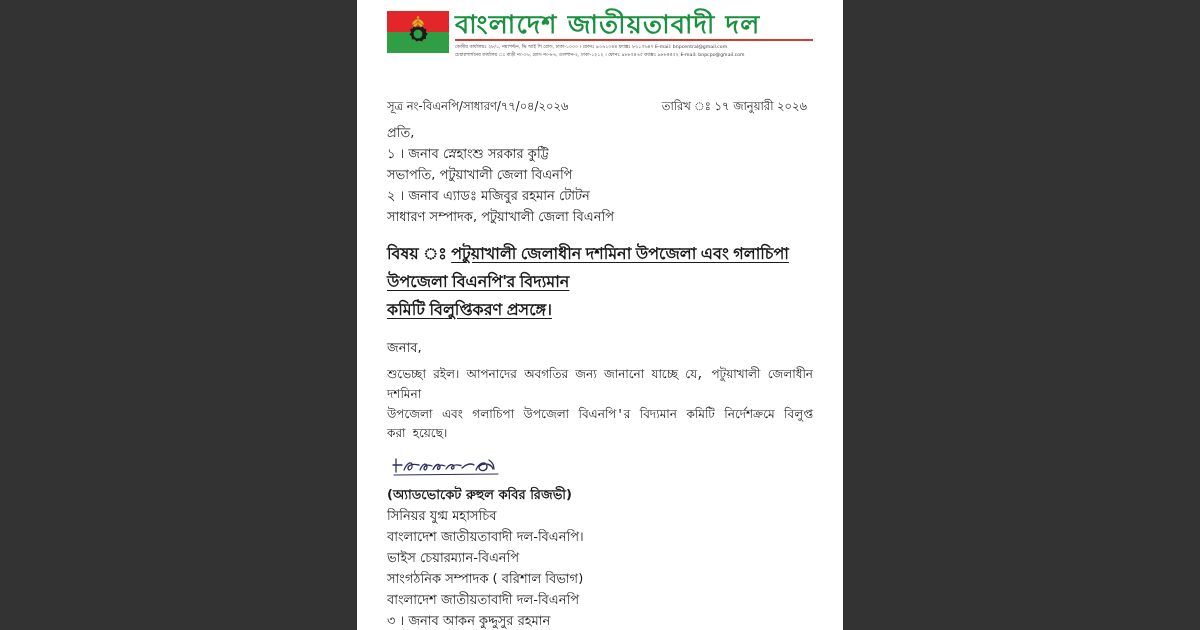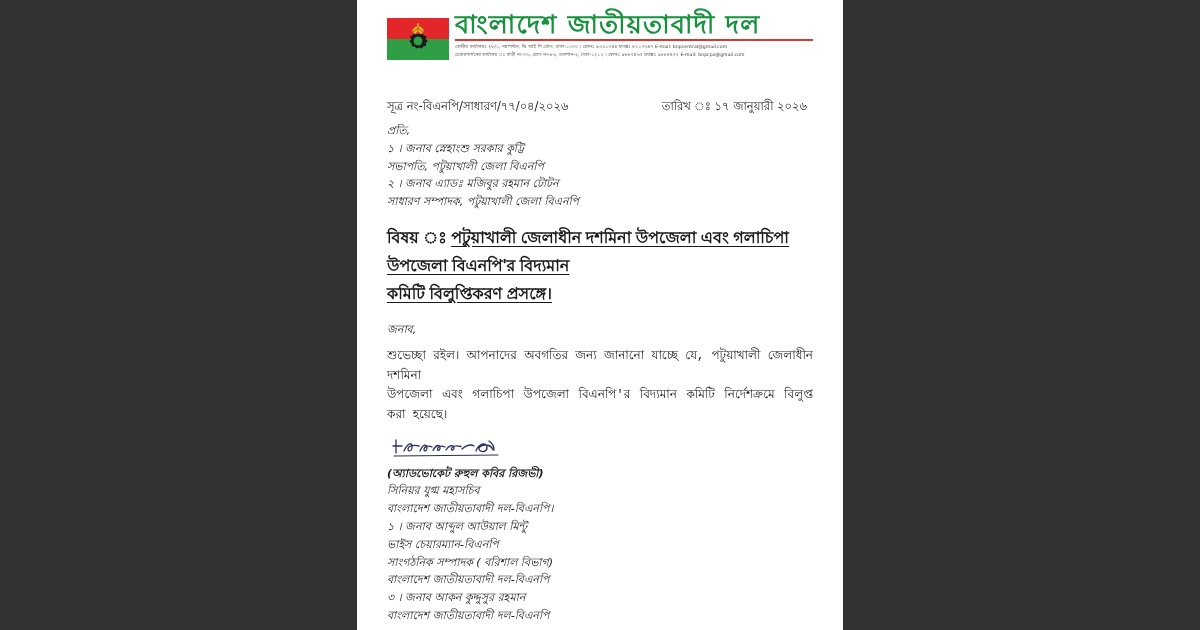--- a/index.html
+++ b/index.html
@@ -32,21 +32,21 @@
     height: 630px;
     background: #ffffff;
     box-sizing: border-box;
     padding: 6px 30px 0 30px;
     color: #1a1a1a;
   }
 
   
   .letterhead {
     display: flex;
-    align-items: flex-end;
+    align-items: flex-start;
     gap: 6px;
     padding-top: 5px;
   }
   .flag-logo {
     position: relative;
     width: 62px;
     height: 42px;
     flex: 0 0 62px;
     background: linear-gradient(to bottom, #e2262a 0%, #e2262a 50%, #2f9e44 50%, #2f9e44 100%);
     overflow: hidden;
@@ -98,24 +98,23 @@
     margin-top: 38px;
     font-family: "DejaVu Sans", sans-serif;
     font-size: 11.5px;
   }
   .meta-ref { white-space: nowrap; }
   .meta-date { white-space: nowrap; padding-right: 6px; }
 
   
   .doc-line {
     font-family: "DejaVu Sans", sans-serif;
-    font-size: 11px;
+    font-size: 13px;
     line-height: 1.62;
     white-space: nowrap;
-    font-style: italic;
   }
   .to-label { margin-top: 5px; }
 
   
   .subject {
     margin-top: 13px;
     font-family: Liberation Sans, sans-serif;
     font-size: 16px;
     font-weight: 700;
     line-height: 1.75;
@@ -251,24 +250,20 @@
         <path d="M6 40 L214 38" fill="none" stroke="#2b2f5e" stroke-width="2.2" stroke-linecap="round"></path>
       </svg>
 
       <div class="doc-line sign-name">(অ্যাডভোকেট রুহুল কবির রিজভী)</div>
       <div class="doc-line">সিনিয়র যুগ্ম মহাসচিব</div>
       <div class="doc-line">বাংলাদেশ জাতীয়তাবাদী দল-বিএনপি।</div>
     </div>
 
     <div class="copies">
 
-      <div class="doc-line">
-        <span>১ ।</span>
-        <span>জনাব আব্দুল আউয়াল মিন্টু</span>
-      </div>
       <div class="doc-line">ভাইস চেয়ারম্যান-বিএনপি</div>
 
       <div class="doc-line">সাংগঠনিক সম্পাদক ( বরিশাল বিভাগ)</div>
       <div class="doc-line">বাংলাদেশ জাতীয়তাবাদী দল-বিএনপি</div>
 
       <div class="doc-line">
         <span>৩ ।</span>
         <span>জনাব আকন কুদ্দুসুর রহমান</span>
       </div>
       <div class="doc-line">বাংলাদেশ জাতীয়তাবাদী দল-বিএনপি</div>

